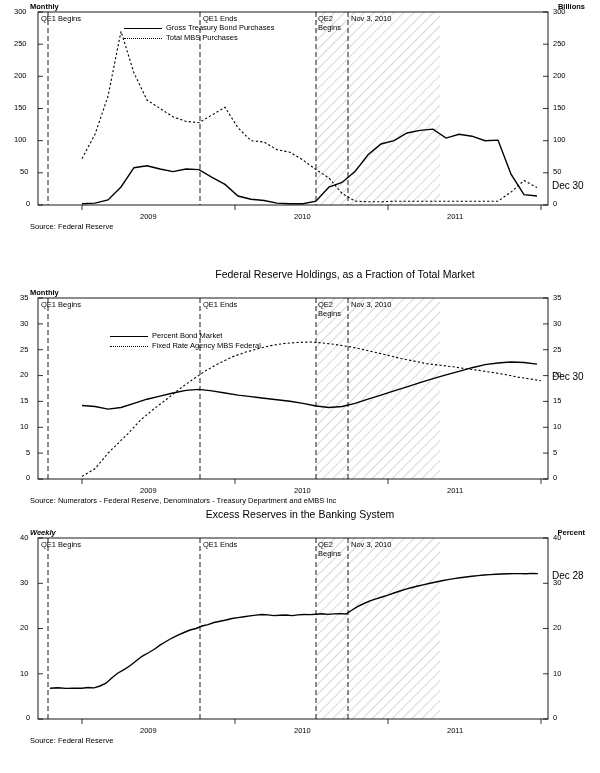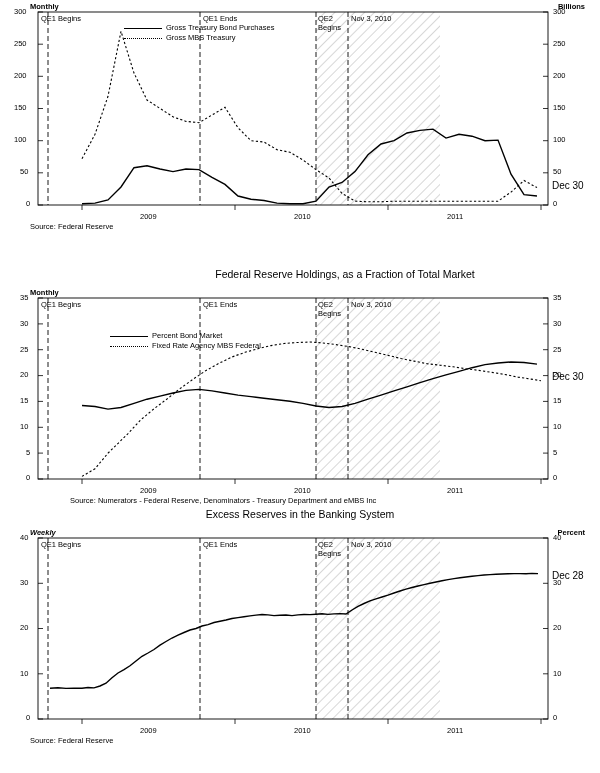--- a/index.html
+++ b/index.html
@@ -184,21 +184,21 @@
       <div class="legend-row">
         <span class="legend-key">
             <span class="solid"></span>
           </span>
         <span class="legend-text">Gross Treasury Bond Purchases</span>
       </div>
       <div class="legend-row">
         <span class="legend-key">
             <span class="dotted"></span>
           </span>
-        <span class="legend-text">Gross MBS Treasury</span>
+        <span class="legend-text">Total MBS Purchases</span>
       </div>
     </div>
 
     <div class="endlabel" style="left:552px; top:180px;">Dec 30</div>
     <div class="src" style="left:30px; top:222px;">Source: Federal Reserve</div>
   </div>
 
   <div class="panel" id="panel2">
     <div class="chart-title">Federal Reserve Holdings, as a Fraction of Total Market</div>
     <div class="corner-label" style="left:30px; top:20px;">Monthly</div>
@@ -289,21 +289,21 @@
       </div>
       <div class="legend-row">
         <span class="legend-key">
             <span class="dotted"></span>
           </span>
         <span class="legend-text">Fixed Rate Agency MBS Federal</span>
       </div>
     </div>
 
     <div class="endlabel" style="left:552px; top:103px;">Dec 30</div>
-    <div class="src" style="left:30px; top:228px;margin-left:40px;">Source: Numerators - Federal Reserve, Denominators - Treasury Department and eMBS Inc</div>
+    <div class="src" style="left:30px; top:228px;">Source: Numerators - Federal Reserve, Denominators - Treasury Department and eMBS Inc</div>
   </div>
 
   <div class="panel" id="panel3">
     <div class="chart-title">Excess Reserves in the Banking System</div>
     <div class="corner-label" style="left:30px; top:20px;font-style:italic;">Weekly</div>
     <div class="corner-label" style="right:15px; top:20px;">Percent</div>
 
     <div class="svgwrap" style="top:18px;">
       <svg width="600" height="215" viewBox="0 0 600 215" xmlns="http://www.w3.org/2000/svg">
         <defs>

